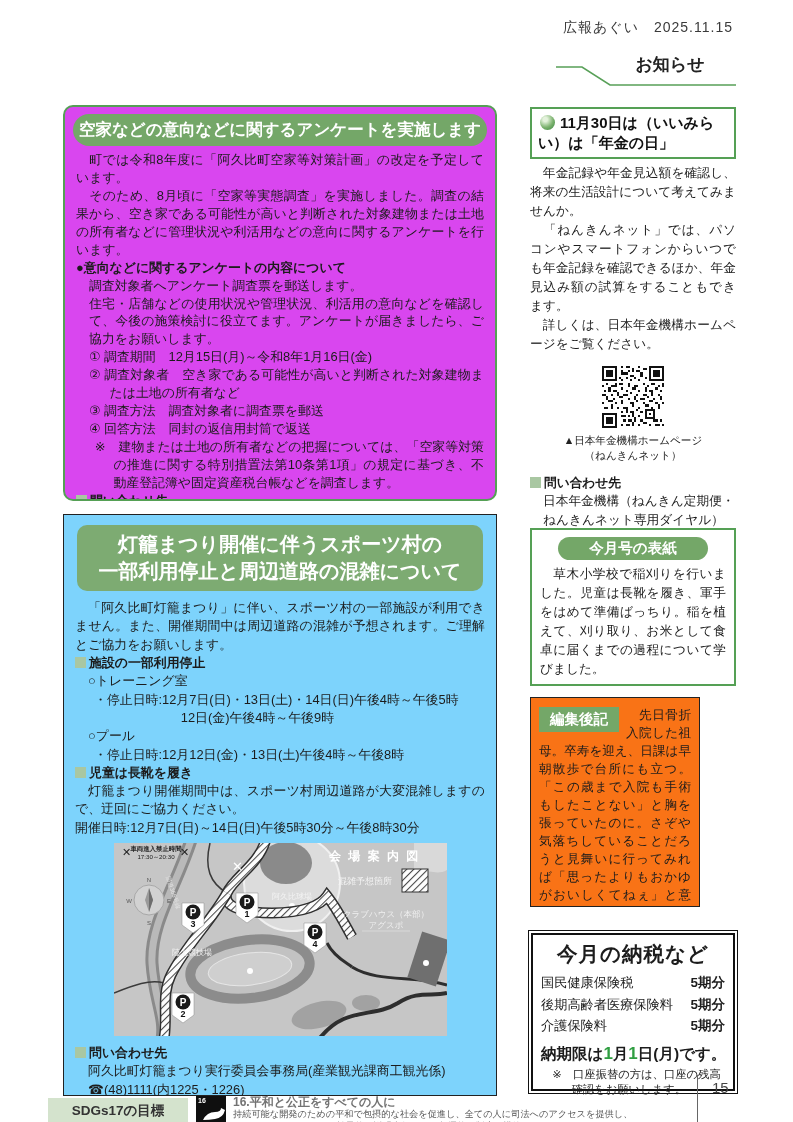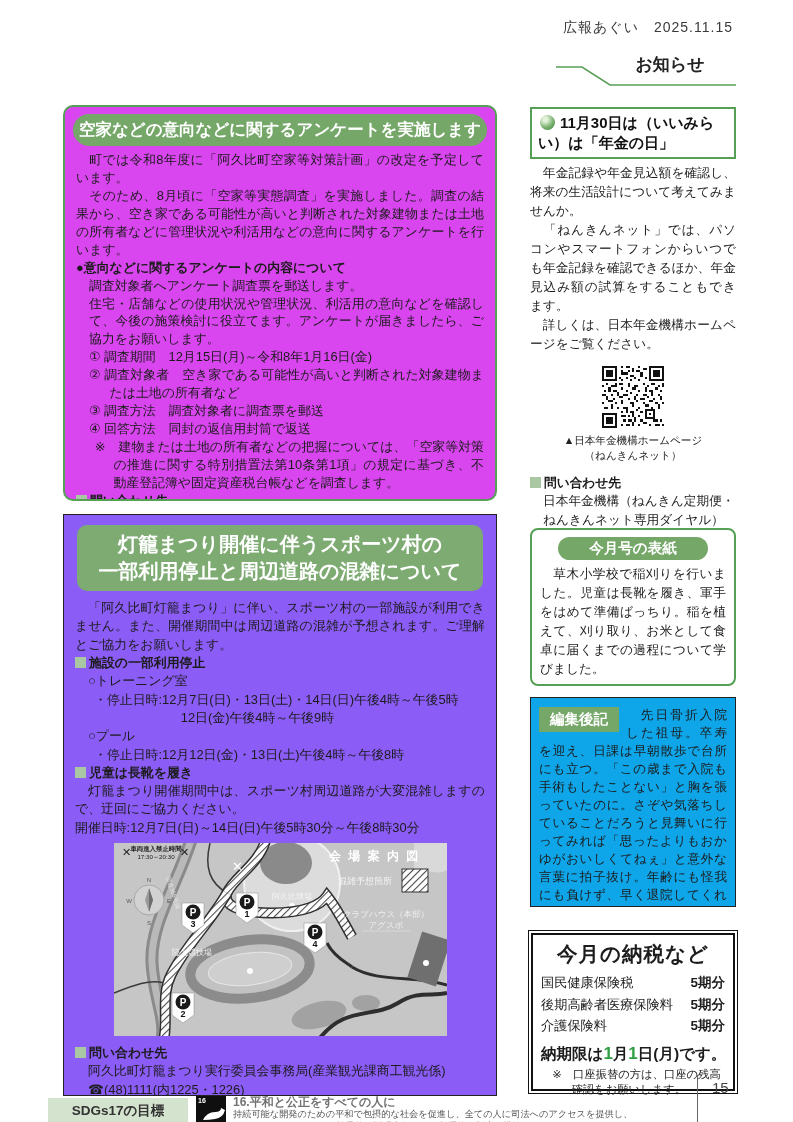--- a/index.html
+++ b/index.html
@@ -16,42 +16,42 @@
   .pill-title { margin:7px 8px 5px; background:#74a768; border-radius:17px; color:#fff; font-weight:bold; font-size:16.5px; text-align:center; padding:5px 0; }
   .b1body { padding:0 11px; font-size:12.9px; line-height:1.39; text-align:justify; }
   .bold-line { font-weight:bold; }
   .ind1 { padding-left:13px; }
   .item { padding-left:2.6em; text-indent:-1.6em; }
   .note { padding-left:2.9em; text-indent:-1.45em; }
   .gsq { display:inline-block; width:11px; height:11px; background:#a9c7a2; margin-right:3px; vertical-align:-1px; }
   .contact-label { font-weight:bold; }
   .contact-val { padding-left:13px; }
 
-  .box2 { position:absolute; left:63px; top:514px; width:434px; height:582px; border:1.5px solid #222; background:#8b5cf6; overflow:hidden; }
+  .box2 { position:absolute; left:63px; top:514px; width:434px; height:582px; border:1.5px solid #222; background:#7dd3fc; overflow:hidden; }
   .big-green { margin:10px 13px 8px; background:#7dab72; border-radius:10px; color:#fff; font-weight:bold; font-size:20px; line-height:1.35; text-align:center; padding:6px 0; }
   .b2body { padding:0 11px; font-size:12.9px; line-height:1.42; text-align:justify; }
   .ind15 { padding-left:19px; }
   .cont-line { padding-left:8.2em; }
 
   .mapwrap { width:333px; height:193px; margin:6px auto 8px; position:relative; }
 
   
   .rcol { position:absolute; left:530px; top:107px; width:206px; }
   .boxA-title { border:2px solid #55a055; padding:4px 6px 5px; font-size:15px; font-weight:bold; line-height:1.3; color:#111; }
   .ball { float:left; width:15px; height:15px; border-radius:50%; background:radial-gradient(circle at 35% 30%, #e4f2dc 15%, #7cb26f 55%, #35843a); margin:2px 5px 0 2px; }
   .rbody { font-size:12.7px; line-height:1.5; text-align:justify; margin-top:5px; }
   .qr { width:62px; height:62px; margin:12px auto 5px; display:block; }
   .qr-cap { text-align:center; font-size:10.6px; line-height:1.35; color:#222; }
   .rcontact { margin-top:12px; font-size:12.7px; line-height:1.45; }
 
-  .boxB { position:absolute; left:530px; top:528px; width:206px; height:158px; border:2px solid #55a055; border-radius:8px; background:#fff; overflow:hidden; }
+  .boxB { position:absolute; left:530px; top:528px; width:206px; height:158px; border:2px solid #55a055; border-radius:0; background:#fff; overflow:hidden; }
   .boxB .pill-small { margin:7px auto 5px; width:150px; background:#74a768; border-radius:14px; color:#fff; font-weight:bold; font-size:14.5px; text-align:center; padding:2px 0; }
   .boxB .body { padding:0 8px; font-size:12.7px; line-height:1.5; text-align:justify; }
 
-  .boxC { position:absolute; left:530px; top:697px; width:206px; height:210px; border:1.5px solid #222; background:#0ea5e9; padding:8px 8px; overflow:hidden; }
+  .boxC { position:absolute; left:530px; top:697px; width:170px; height:210px; border:1.5px solid #222; background:#f97316; padding:8px 8px; overflow:hidden; }
   .ed-label { float:left; background:#74a768; color:#fff; font-weight:bold; font-size:14.5px; padding:3px 11px; margin:1px 7px 2px 0; }
   .boxC .body { font-size:12.6px; line-height:1.43; text-align:justify; }
 
   .boxD { position:absolute; left:528px; top:930px; width:210px; height:164px; border:1px solid #111; padding:2px; background:#fff; }
   .boxD-in { border:2.5px solid #111; height:100%; padding:5px 8px 0; }
   .tax-title { text-align:center; font-weight:bold; font-size:20.5px; letter-spacing:1px; margin-bottom:4px; }
   .tax-row { display:flex; justify-content:space-between; font-size:13.2px; line-height:1.6; }
   .tax-row .v { font-weight:bold; font-size:13.5px; }
   .deadline { margin-top:7px; font-weight:bold; font-size:15.5px; white-space:nowrap; }
   .deadline .gnum { color:#2f9e41; font-size:17px; }

